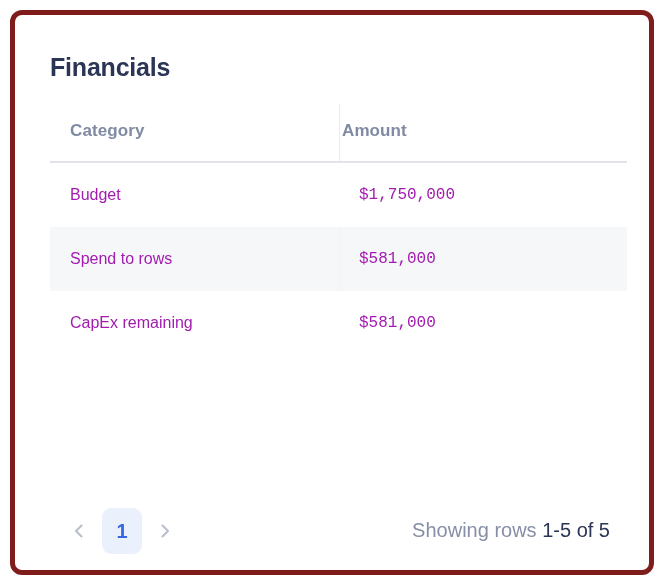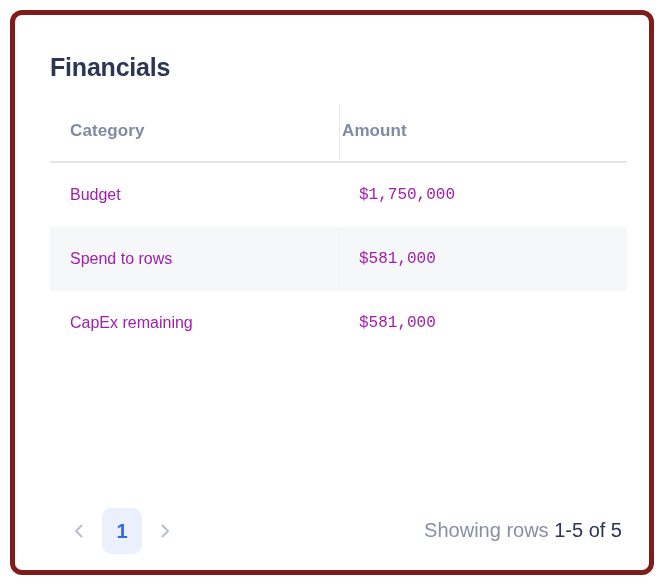--- a/index.html
+++ b/index.html
@@ -132,21 +132,21 @@
     border: none;
     border-radius: 9px;
     font-family: "Liberation Sans", sans-serif;
     font-size: 20px;
     font-weight: bold;
     cursor: pointer;
     padding: 0 9px;
   }
   .rows-info {
     position: absolute;
-    right: 5px;
+    right: 17px;
     top: 50%;
     transform: translateY(-50%);
     font-size: 20px;
     color: #868fa6;
     white-space: nowrap;
     margin-left: 26px;
   }
   .rows-info .range {
     color: #2b3555;
   }

